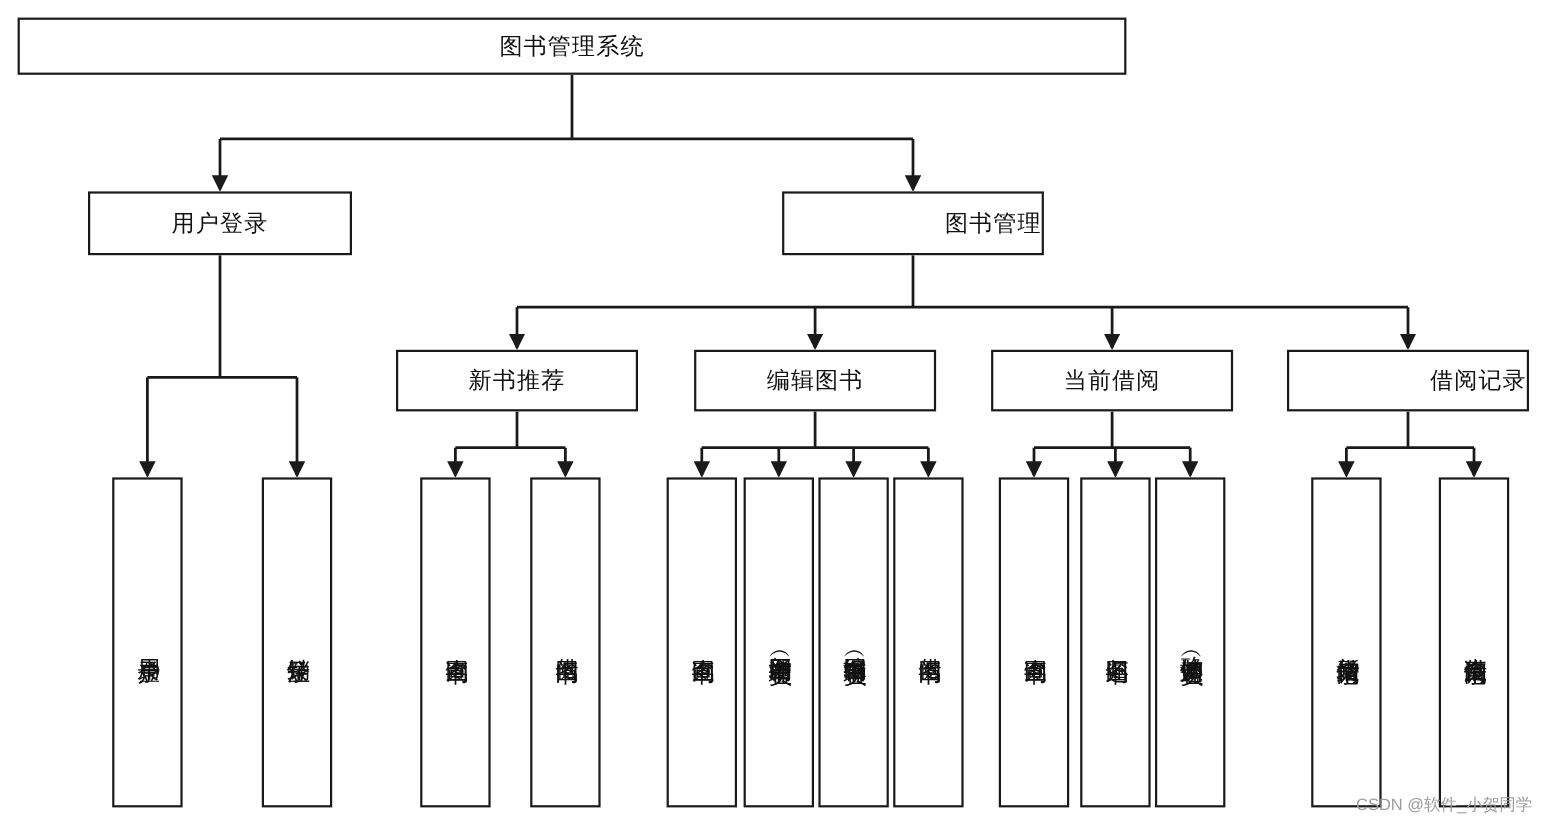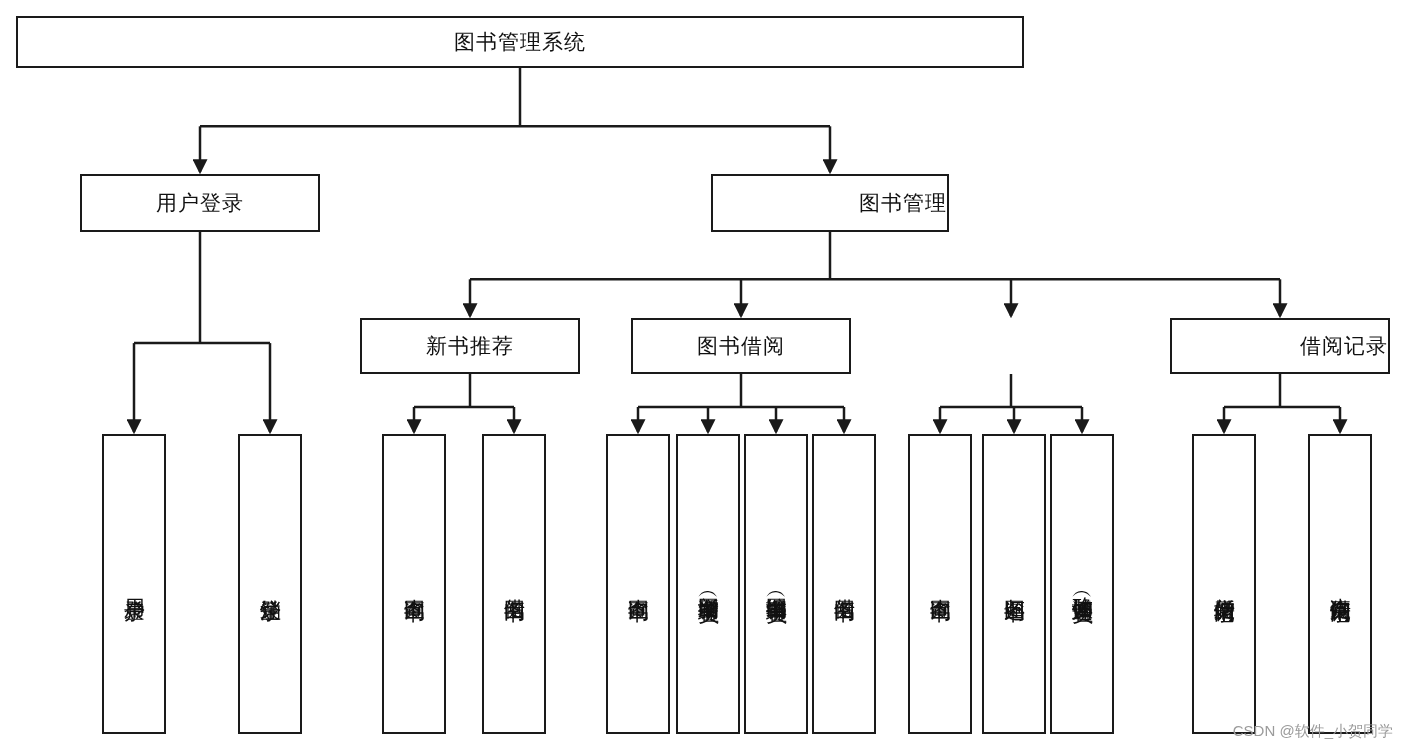--- a/index.html
+++ b/index.html
@@ -117,21 +117,24 @@
     <div class="node horiz" style="left: 80px; top: 174px; width: 240px; height: 58px;">
       <span class="txt">用户登录</span>
     </div>
     <div class="node horiz" style="left: 711px; top: 174px; width: 238px; height: 58px; justify-content: flex-end;">
       <span class="txt">图书管理</span>
     </div>
     <div class="node horiz" style="left: 360px; top: 318px; width: 220px; height: 56px;">
       <span class="txt">新书推荐</span>
     </div>
     <div class="node horiz" style="left: 631px; top: 318px; width: 220px; height: 56px;">
-      <span class="txt">图书借阅</span>
+      <span class="txt">编辑图书</span>
+    </div>
+    <div class="node horiz" style="left: 901px; top: 318px; width: 220px; height: 56px;">
+      <span class="txt">当前借阅</span>
     </div>
     <div class="node horiz" style="left: 1170px; top: 318px; width: 220px; height: 56px; justify-content: flex-end;">
       <span class="txt">借阅记录</span>
     </div>
     <div class="node vert" style="left: 102px; top: 434px; width: 64px; height: 300px;">
       <span class="txt">用户登录</span>
     </div>
     <div class="node vert" style="left: 238px; top: 434px; width: 64px; height: 300px;">
       <span class="txt">注销登录</span>
     </div>

